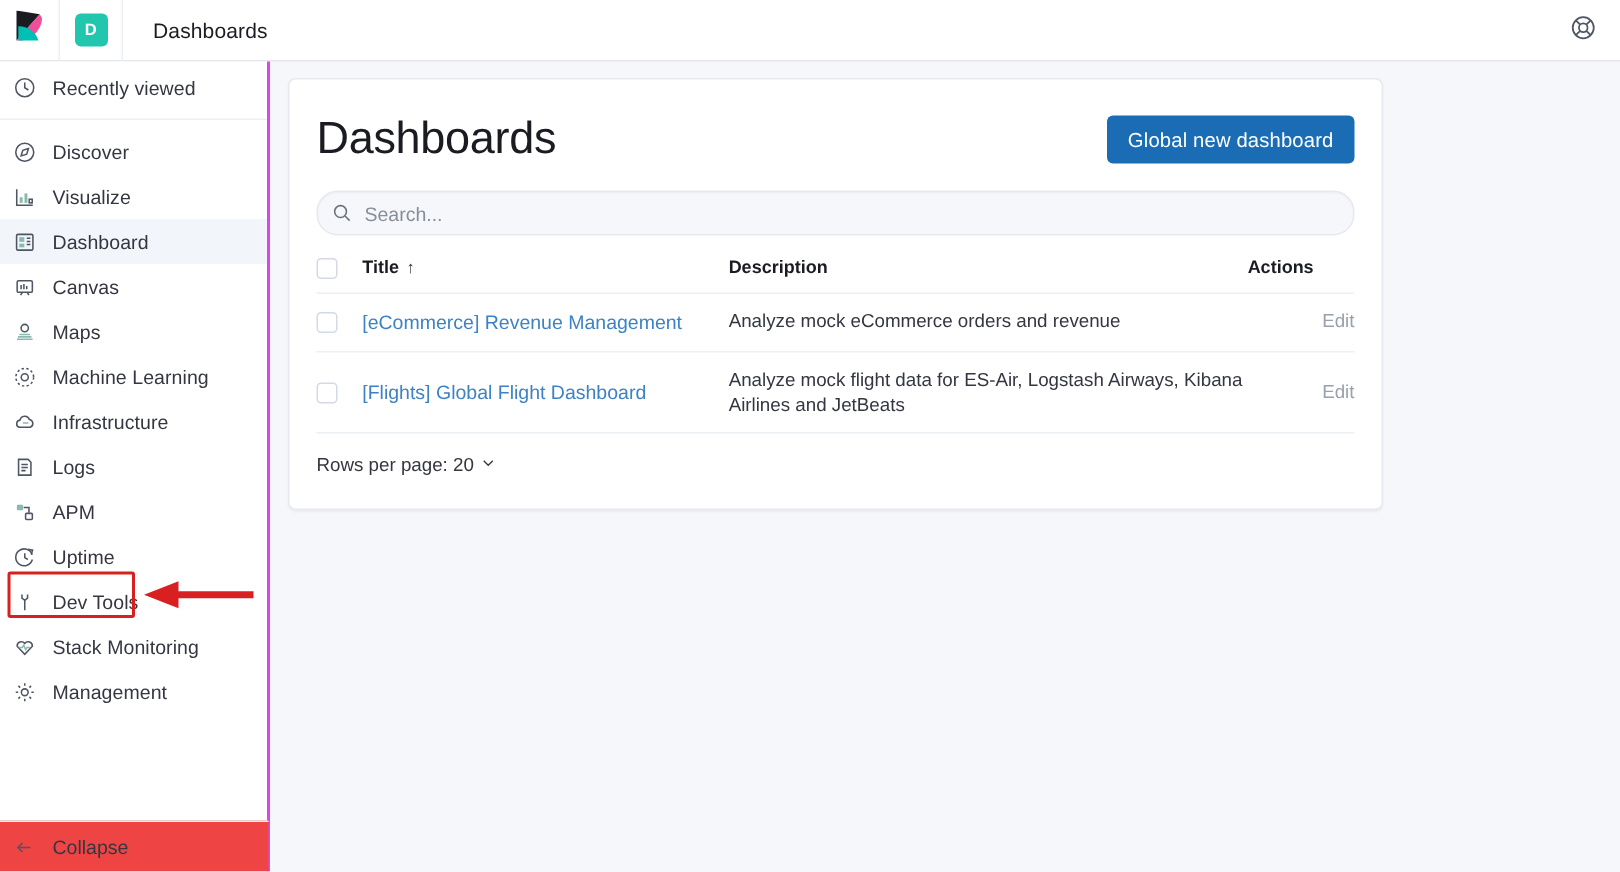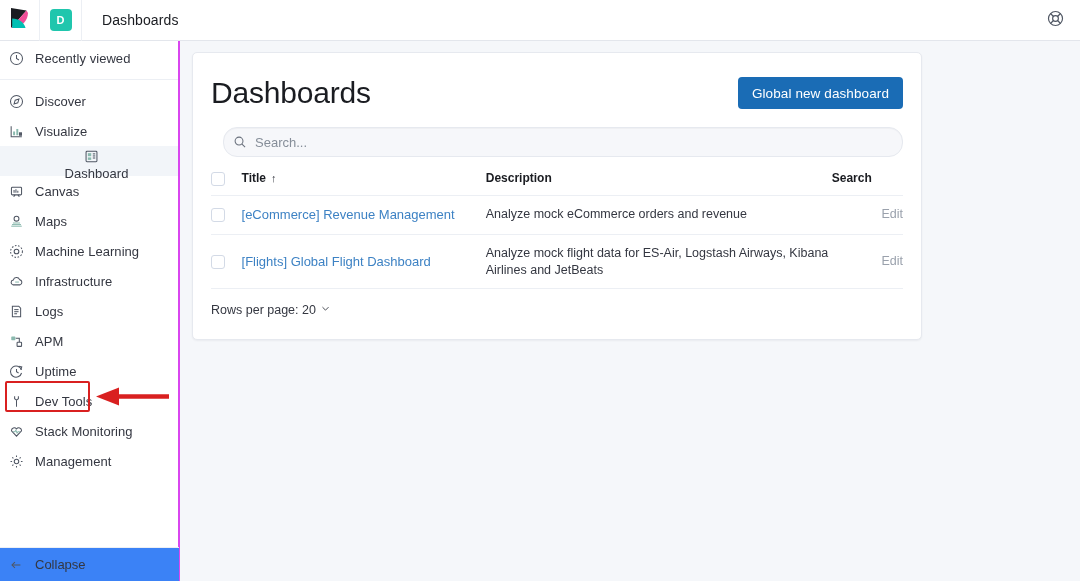--- a/index.html
+++ b/index.html
@@ -58,32 +58,32 @@
   .nav-item {
     height: 30px; display: flex; align-items: center;
     padding-left: 9px; cursor: pointer;
     font-size: 13px; color: #343741; letter-spacing: .05px;
   }
   .nav-item .ico {
     width: 20px; height: 16px; display: flex; align-items: center; justify-content: flex-start;
     flex: 0 0 20px; color: #4f5663;
   }
   .nav-item .lbl { margin-left: 6px; white-space: nowrap; }
-  .nav-item.active { background: #f2f5f9; flex-direction: column; }
+  .nav-item.active { background: #f2f5f9; }
   .nav-sep {
     height: 1px; background: #eceff4; margin: 6px 0 6px 0;
   }
   .nav-group-recent { padding-top: 2px; }
   .nav-group-main { padding-top: 0px; }
 
   .collapse-row {
     position: absolute; bottom: 0; left: 0; width: 179px; height: 34px;
     border-top: 1px solid #eceff4;
     display: flex; align-items: center; padding-left: 9px;
-    font-size: 13px; color: #343741; cursor: pointer; background: #3b82f6;
+    font-size: 13px; color: #343741; cursor: pointer; background: #ef4444;
   }
   .collapse-row .ico { width: 20px; display:flex; align-items:center; color:#4f5663;}
   .collapse-row .lbl { margin-left: 6px; }
 
   
   .panel {
     position: absolute; left: 192px; top: 52px;
     width: 730px; height: 288px;
     background: #ffffff;
     border: 1px solid #e6e9ef;
@@ -106,21 +106,20 @@
     cursor: pointer; letter-spacing: .1px;
   }
 
   .search-wrap {
     margin-top: 12px; height: 30px;
     background: #f6f7fa;
     border: 1px solid #e6e9ef;
     border-radius: 14px;
     display: flex; align-items: center; padding: 12px 9px;
     box-shadow: inset 0 1px 1px rgba(22,27,34,.03);
-    margin-left: 12px;
   }
   .search-wrap .sico { color: #6a717d; display: flex; align-items: center; }
   .search-input {
     border: none; background: transparent; outline: none;
     margin-left: 8px; font-size: 13px; color: #343741; width: 100%;
     font-family: "Liberation Sans", sans-serif;
   }
   .search-input::placeholder { color: #868e99; }
 
   table.dash-table { width: 100%; border-collapse: collapse; margin-top: 14px; }
@@ -410,21 +409,21 @@
       <table class="dash-table">
         <thead>
           <tr>
             <th class="col-check">
               <span class="cbx"></span>
             </th>
             <th class="col-title">
               <span>Title</span><span class="sort-arrow">↑</span>
             </th>
             <th class="col-desc">Description</th>
-            <th class="col-act">Search</th>
+            <th class="col-act">Actions</th>
           </tr>
         </thead>
         <tbody>
           <tr>
             <td class="col-check">
               <span class="cbx"></span>
             </td>
             <td class="col-title">
               <a class="dash-link">[eCommerce] Revenue Management</a>
             </td>

